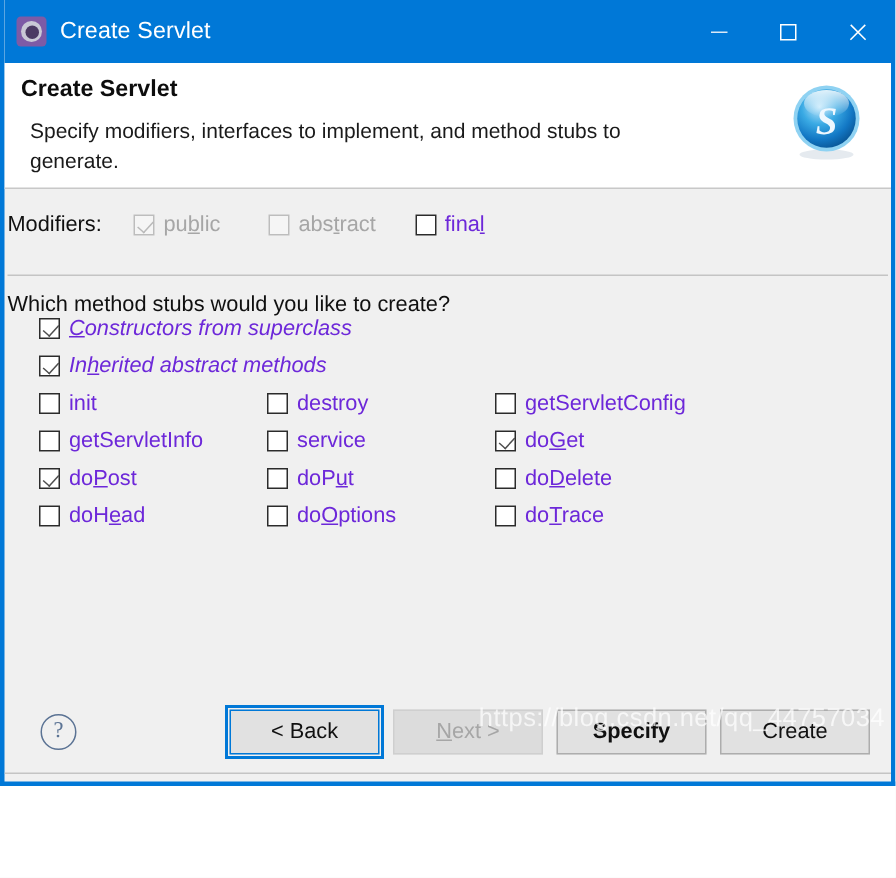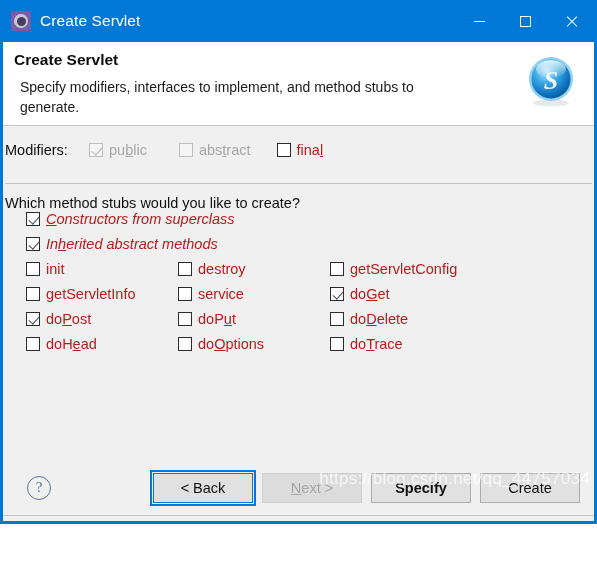--- a/index.html
+++ b/index.html
@@ -122,21 +122,21 @@
     color: #101010;
     width: 84px;
     flex: 0 0 auto;
   }
 
   
   .cb {
     display: inline-flex;
     align-items: center;
     font-size: 14.5px;
-    color: #b91c1c;
+    color: #6d28d9;
     white-space: nowrap;
   }
   .cb .box {
     width: 14px; height: 14px;
     border: 1px solid #2b2b2b;
     background: #ffffff;
     margin-right: 6px;
     flex: 0 0 auto;
     position: relative;
   }

